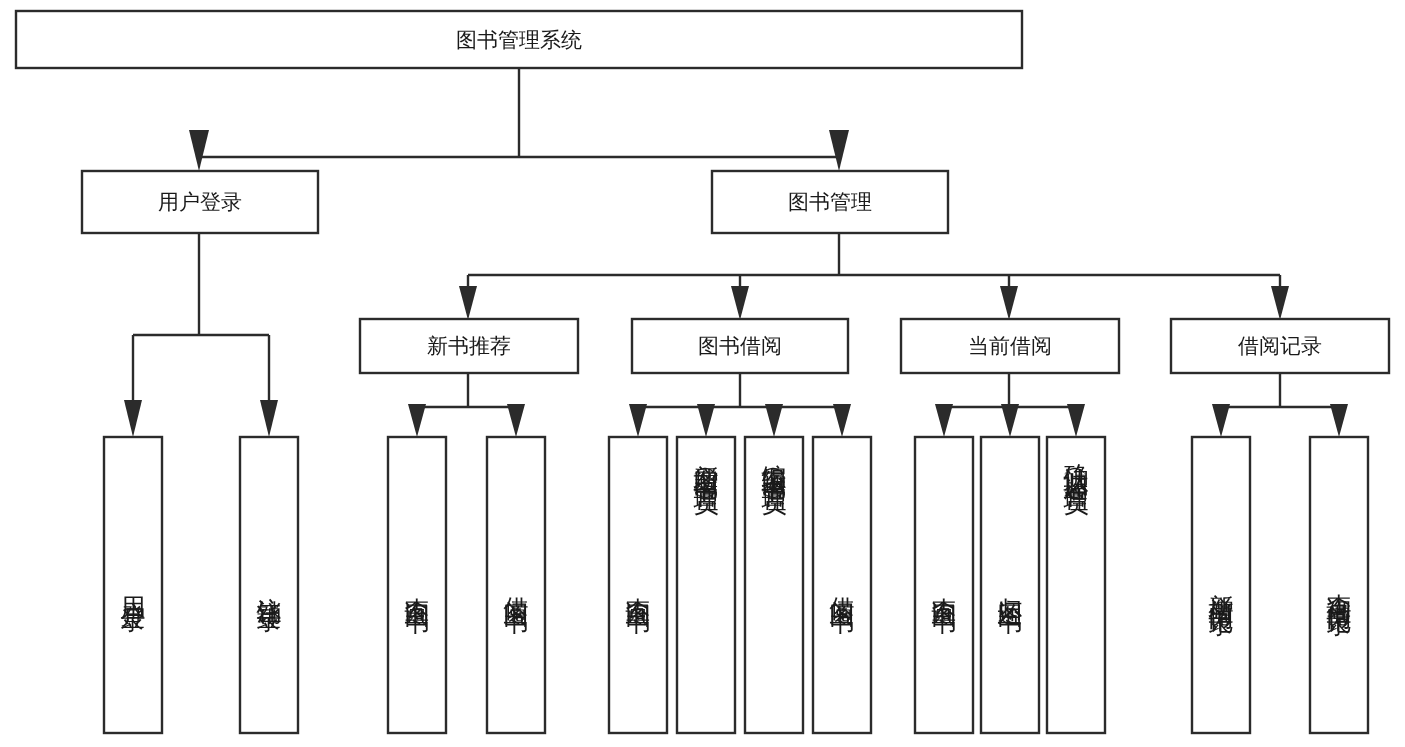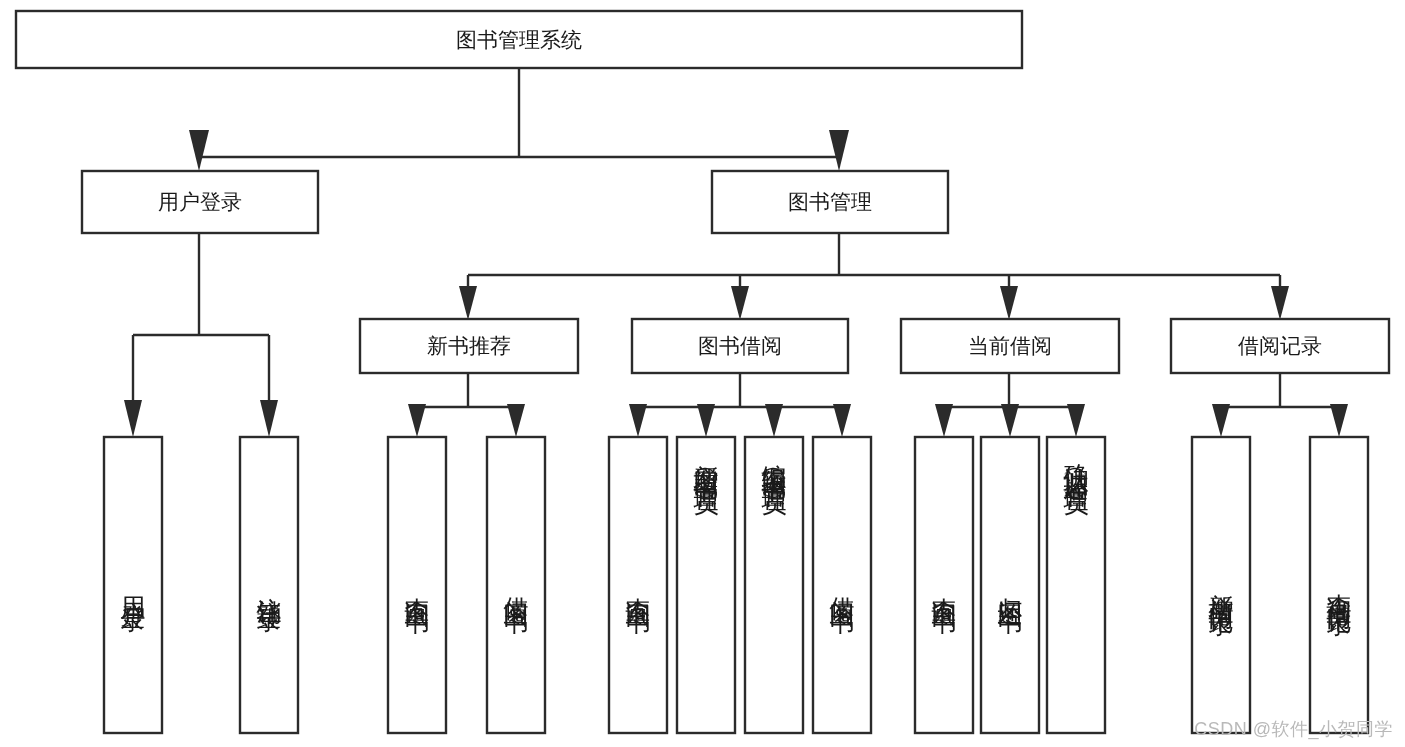--- a/index.html
+++ b/index.html
@@ -249,15 +249,14 @@
     <span class="leaf-label">确认归还（管理员）</span>
   </div>
 
   <div class="leaf-label-wrap" style="left:1192px; top:437px; width:58px; height:296px; align-items:center;">
     <span class="leaf-label">新增借阅记录</span>
   </div>
   <div class="leaf-label-wrap" style="left:1310px; top:437px; width:58px; height:296px; align-items:center;">
     <span class="leaf-label">查询借阅记录</span>
   </div>
 
-  <div class="watermark">CSDN @软件_小贺同学</div>
 
 </div>
 
 </body></html>

